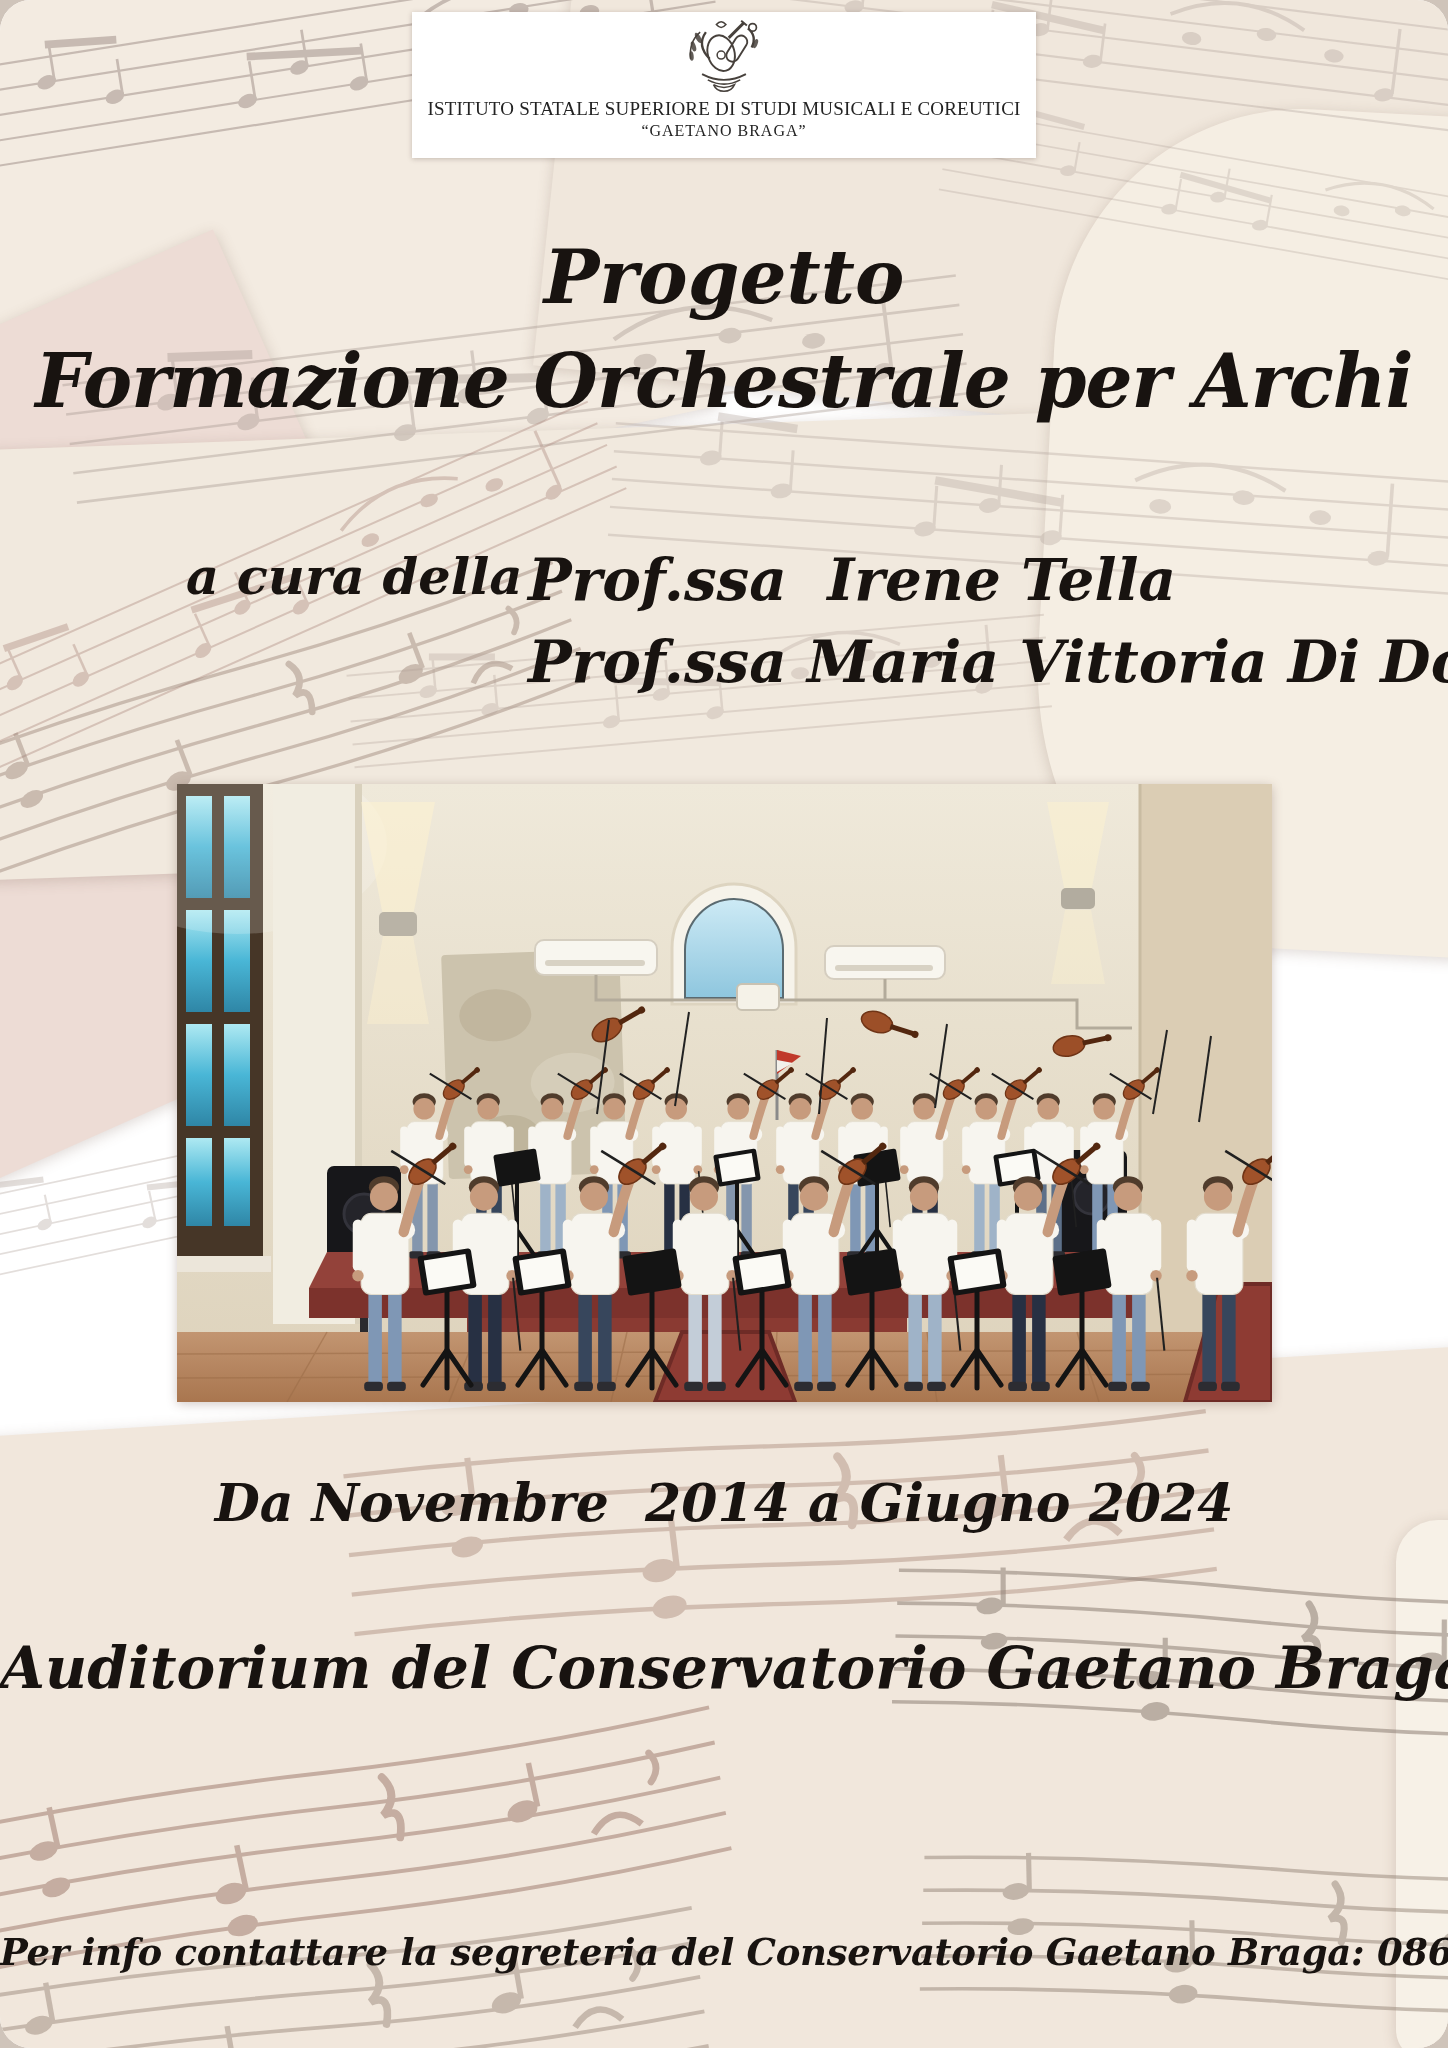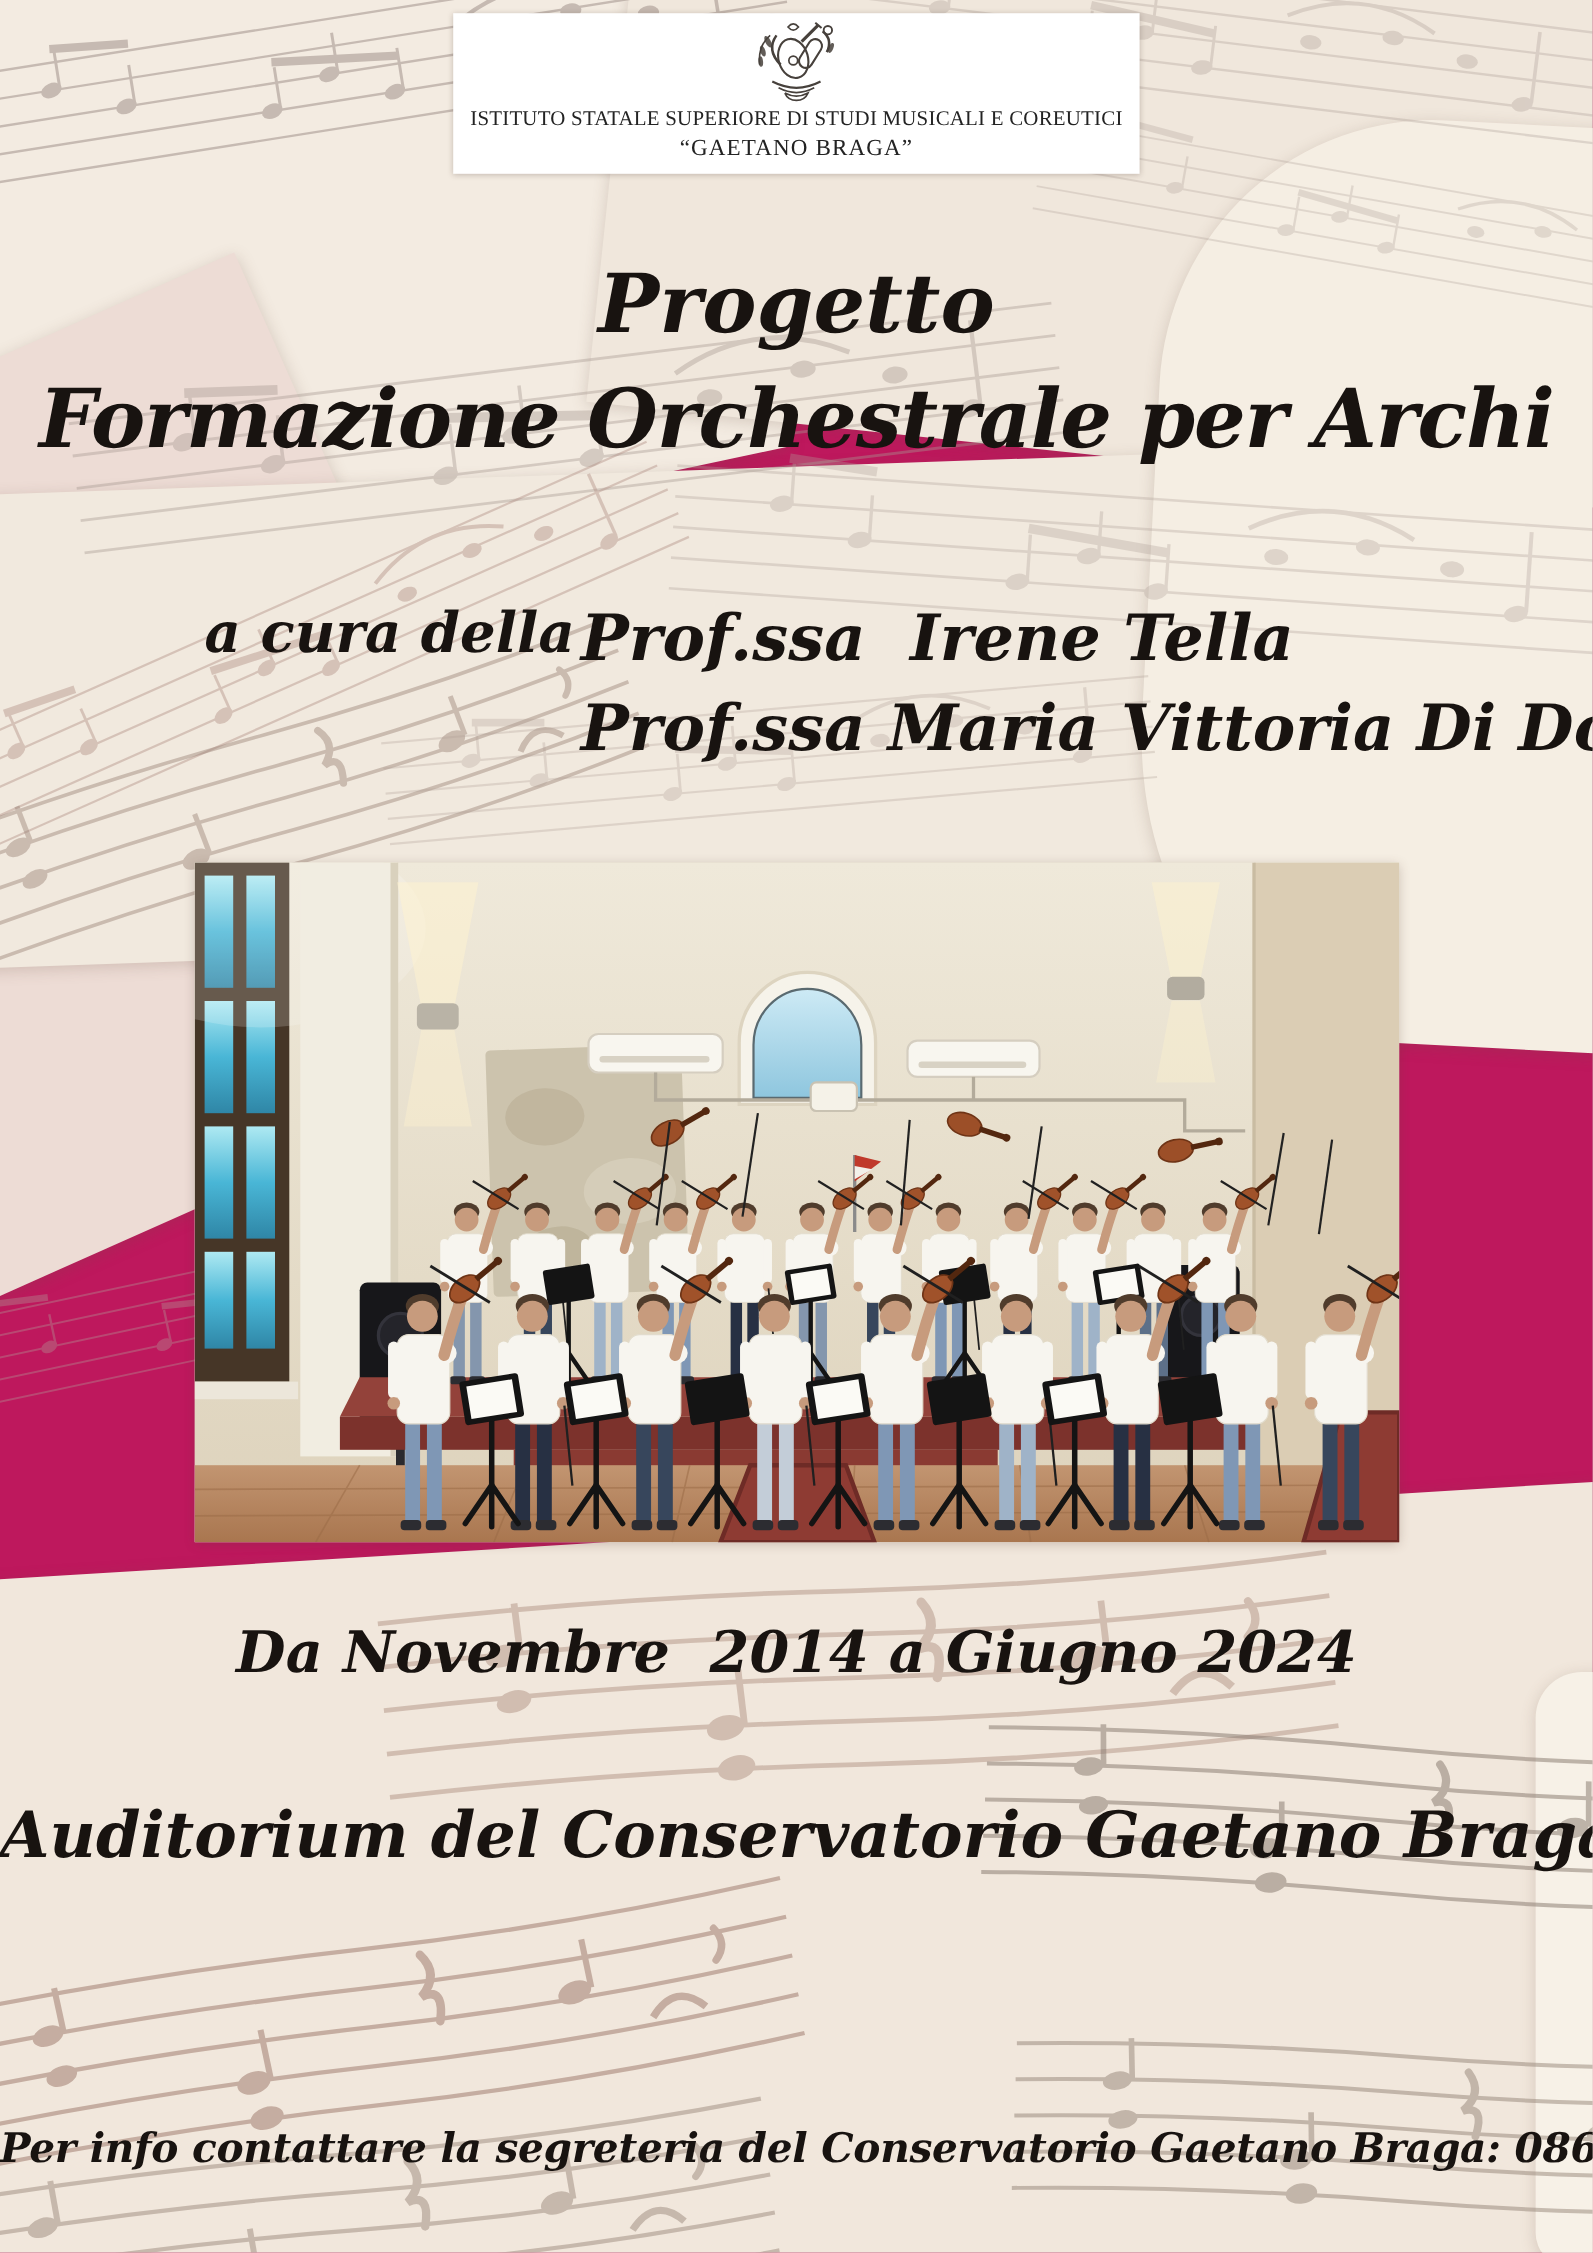--- a/index.html
+++ b/index.html
@@ -1,31 +1,31 @@
 <!DOCTYPE html>
 <html><head>
 <meta charset="utf-8">
 <style>
   html,body{margin:0;padding:0;background:#cfc4ba;}
   .poster{
     position:relative;width:1448px;height:2048px;overflow:hidden;
-    background:#be185d;
-    font-family:"DejaVu Serif", serif;color:#181310;
+    background:#ffffff;
+    font-family:"DejaVu Serif", serif;color:#181310;border-radius:31px;
   }
   .sheet{position:absolute;box-shadow:0 3px 14px rgba(110,80,70,.22);}
   .deco{position:absolute;left:0;top:0;width:1448px;height:2048px;pointer-events:none;}
   .header-card{
     position:absolute;left:412px;top:12px;width:624px;height:146px;
     background:#ffffff;box-shadow:0 1px 5px rgba(60,40,30,.25);
     display:flex;flex-direction:column;align-items:center;justify-content:flex-start;
     text-align:center;
   }
   .logo-svg{width:112px;height:82px;margin-top:3px;flex:0 0 auto;}
   .inst-name{font-family:"Liberation Serif", serif;font-size:19px;letter-spacing:.2px;color:#232323;line-height:1.25;white-space:nowrap;}
-  .inst-sub{font-family:"Liberation Serif", serif;font-size:21px;letter-spacing:1px;color:#232323;line-height:1.3;}
+  .inst-sub{font-family:"Liberation Serif", serif;font-size:16px;letter-spacing:1px;color:#232323;line-height:1.3;}
   .script{font-style:italic;font-weight:bold;}
   .t-center{position:absolute;left:0;width:100%;text-align:center;white-space:pre;}
   .title1{top:234px;font-size:74px;}
   .title2{top:338px;font-size:74px;letter-spacing:-1px;}
   .cur-row{position:absolute;left:16px;width:100%;height:80px;padding-left:18px;}
   .cur-label{position:absolute;left:170px;font-size:51px;white-space:pre;}
   .cur-name{position:absolute;left:512px;font-size:58px;white-space:pre;}
   .row1{top:546px;} .row2{top:628px;}
   .photo-wrap{
     position:absolute;left:177px;top:784px;width:1095px;height:618px;

